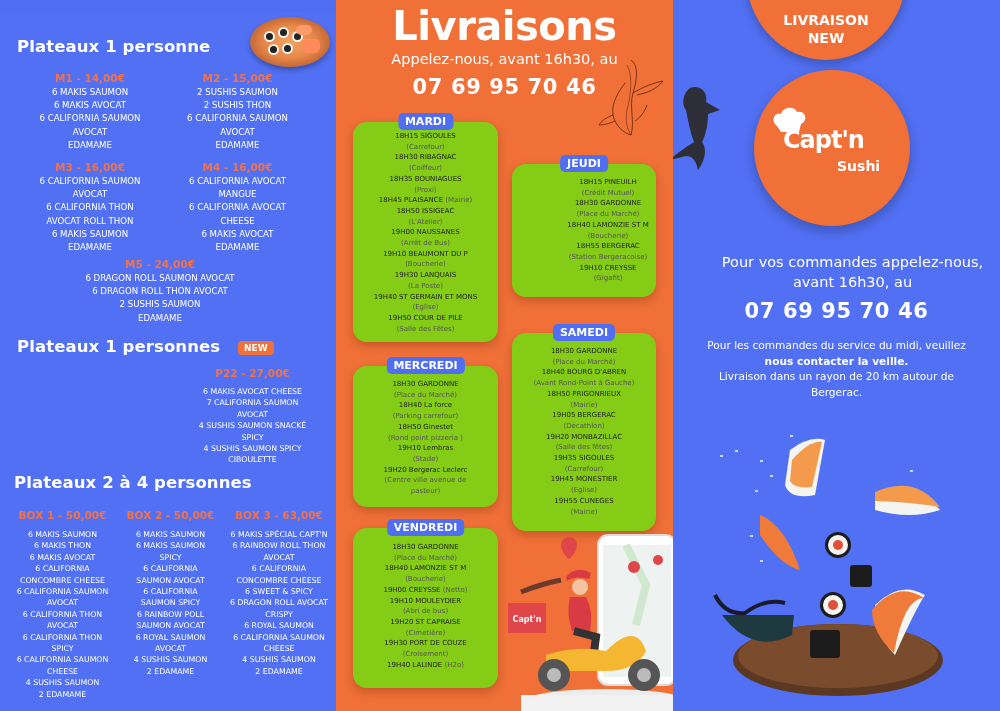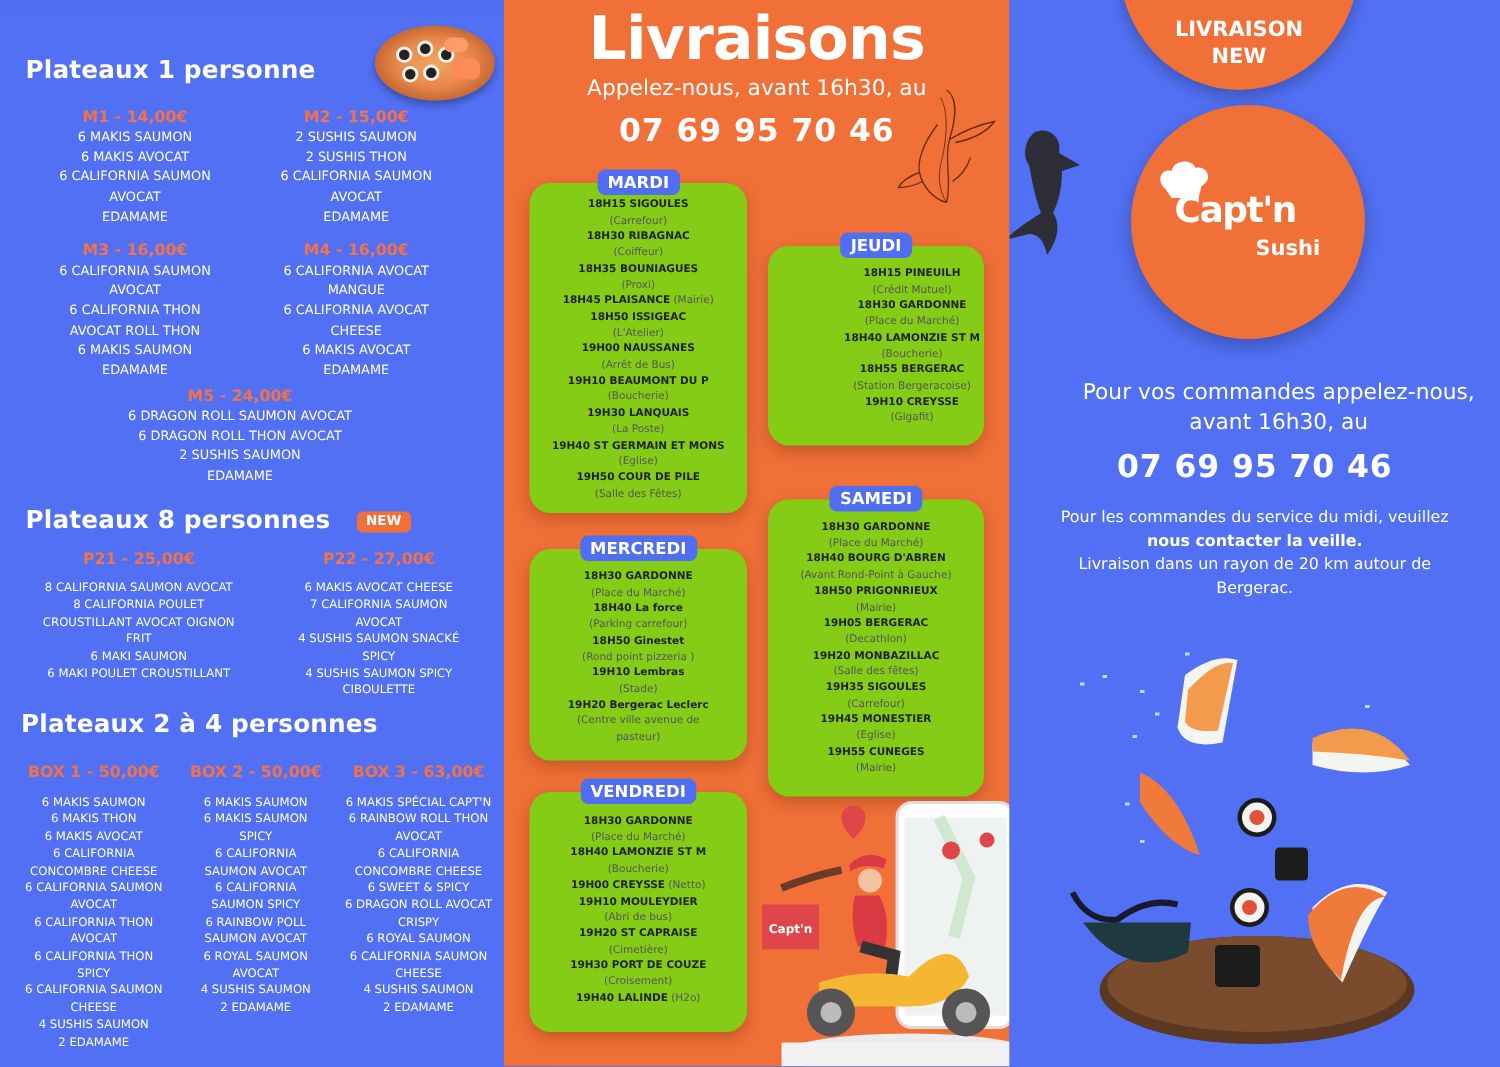--- a/index.html
+++ b/index.html
@@ -22,21 +22,21 @@
   .plate .roll { position: absolute; width: 11px; height: 11px; border-radius: 50%; background: #222; border: 2px solid #f4f0e6; }
 
   
   .mid-title { position: absolute; left: 0; width: 337px; top: 3px; text-align: center; font-family: "DejaVu Sans", sans-serif; font-weight: bold; font-size: 40px; color: #fff; letter-spacing: -0.5px; }
   .mid-sub { position: absolute; left: 0; width: 337px; top: 51px; text-align: center; font-family: "DejaVu Sans", sans-serif; font-size: 14.5px; color: #fff; }
   .mid-phone { position: absolute; left: 0; width: 337px; top: 75px; text-align: center; font-family: "DejaVu Sans", sans-serif; font-weight: bold; font-size: 21px; color: #fff; letter-spacing: 0.6px; }
 
   .day-card { position: absolute; background: #84cc16; border-radius: 14px; box-shadow: 0 4px 10px rgba(120,40,10,0.35); text-align: center; padding-top: 9px; }
   .day-tag { position: absolute; top: -9px; left: 50%; transform: translateX(-50%); background: #4f6ef2; color: #fff; font-family: "DejaVu Sans", sans-serif; font-weight: bold; font-size: 11px; padding: 2px 7px; border-radius: 5px; white-space: nowrap; }
   .stop { font-family: "DejaVu Sans", sans-serif; font-size: 7px; line-height: 10.7px; color: #222; white-space: nowrap; }
-  .stop b { font-weight: bold; }
+  .stop b { font-weight: normal; }
   .stop .note { color: #555; font-weight: normal; }
 
   .fish-outline { position: absolute; left: 255px; top: 55px; width: 90px; height: 90px; }
 
   
   .scooter-wrap { position: absolute; left: 170px; top: 525px; width: 170px; height: 186px; }
 
   
   .circle-new { position: absolute; left: 73px; top: -110px; width: 160px; height: 170px; border-radius: 50%; background: #f07038; box-shadow: 0 4px 10px rgba(0,0,0,0.25); }
   .circle-new-text { position: absolute; left: 73px; top: 11px; width: 160px; text-align: center; font-family: "DejaVu Sans", sans-serif; font-weight: bold; font-size: 14px; line-height: 18px; color: #fff; }
@@ -105,32 +105,23 @@
     <div class="line">EDAMAME</div>
   </div>
   <div class="menu-block" style="left:60px;top:246px;width:200px;">
     <div class="price">M5 - 24,00€</div>
     <div class="line">6 DRAGON ROLL SAUMON AVOCAT</div>
     <div class="line">6 DRAGON ROLL THON AVOCAT</div>
     <div class="line">2 SUSHIS SAUMON</div>
     <div class="line">EDAMAME</div>
   </div>
 
-  <div class="sec-title" style="left:17px;top:325px;">Plateaux 8 personnes</div>
+  <div class="sec-title" style="left:17px;top:325px;">Plateaux 1 personnes</div>
   <div class="new-badge">NEW</div>
 
-  <div class="menu-block small" style="left:20px;top:355px;width:145px;">
-    <div class="price" style="margin-bottom:7px;">P21 - 25,00€</div>
-    <div class="line">8 CALIFORNIA SAUMON AVOCAT</div>
-    <div class="line">8 CALIFORNIA POULET</div>
-    <div class="line">CROUSTILLANT AVOCAT OIGNON</div>
-    <div class="line">FRIT</div>
-    <div class="line">6 MAKI SAUMON</div>
-    <div class="line">6 MAKI POULET CROUSTILLANT</div>
-  </div>
   <div class="menu-block small" style="left:180px;top:355px;width:145px;">
     <div class="price" style="margin-bottom:7px;">P22 - 27,00€</div>
     <div class="line">6 MAKIS AVOCAT CHEESE</div>
     <div class="line">7 CALIFORNIA SAUMON</div>
     <div class="line">AVOCAT</div>
     <div class="line">4 SUSHIS SAUMON SNACKÉ</div>
     <div class="line">SPICY</div>
     <div class="line">4 SUSHIS SAUMON SPICY</div>
     <div class="line">CIBOULETTE</div>
   </div>

